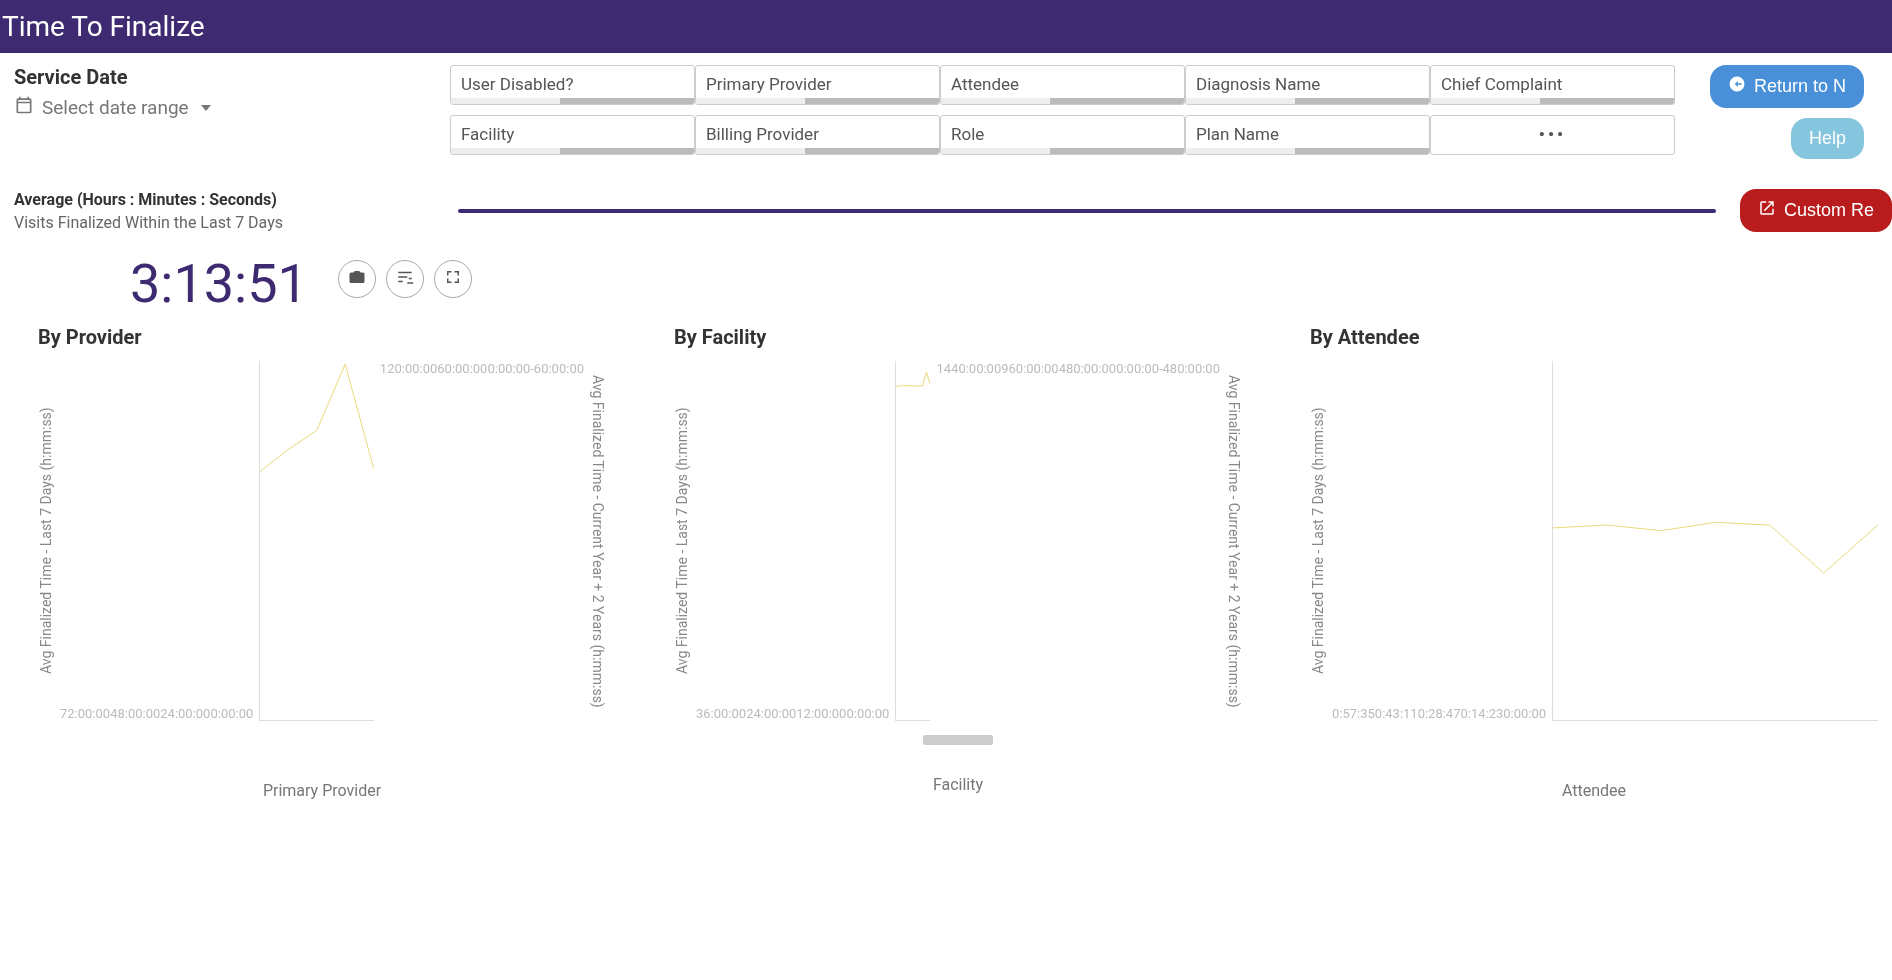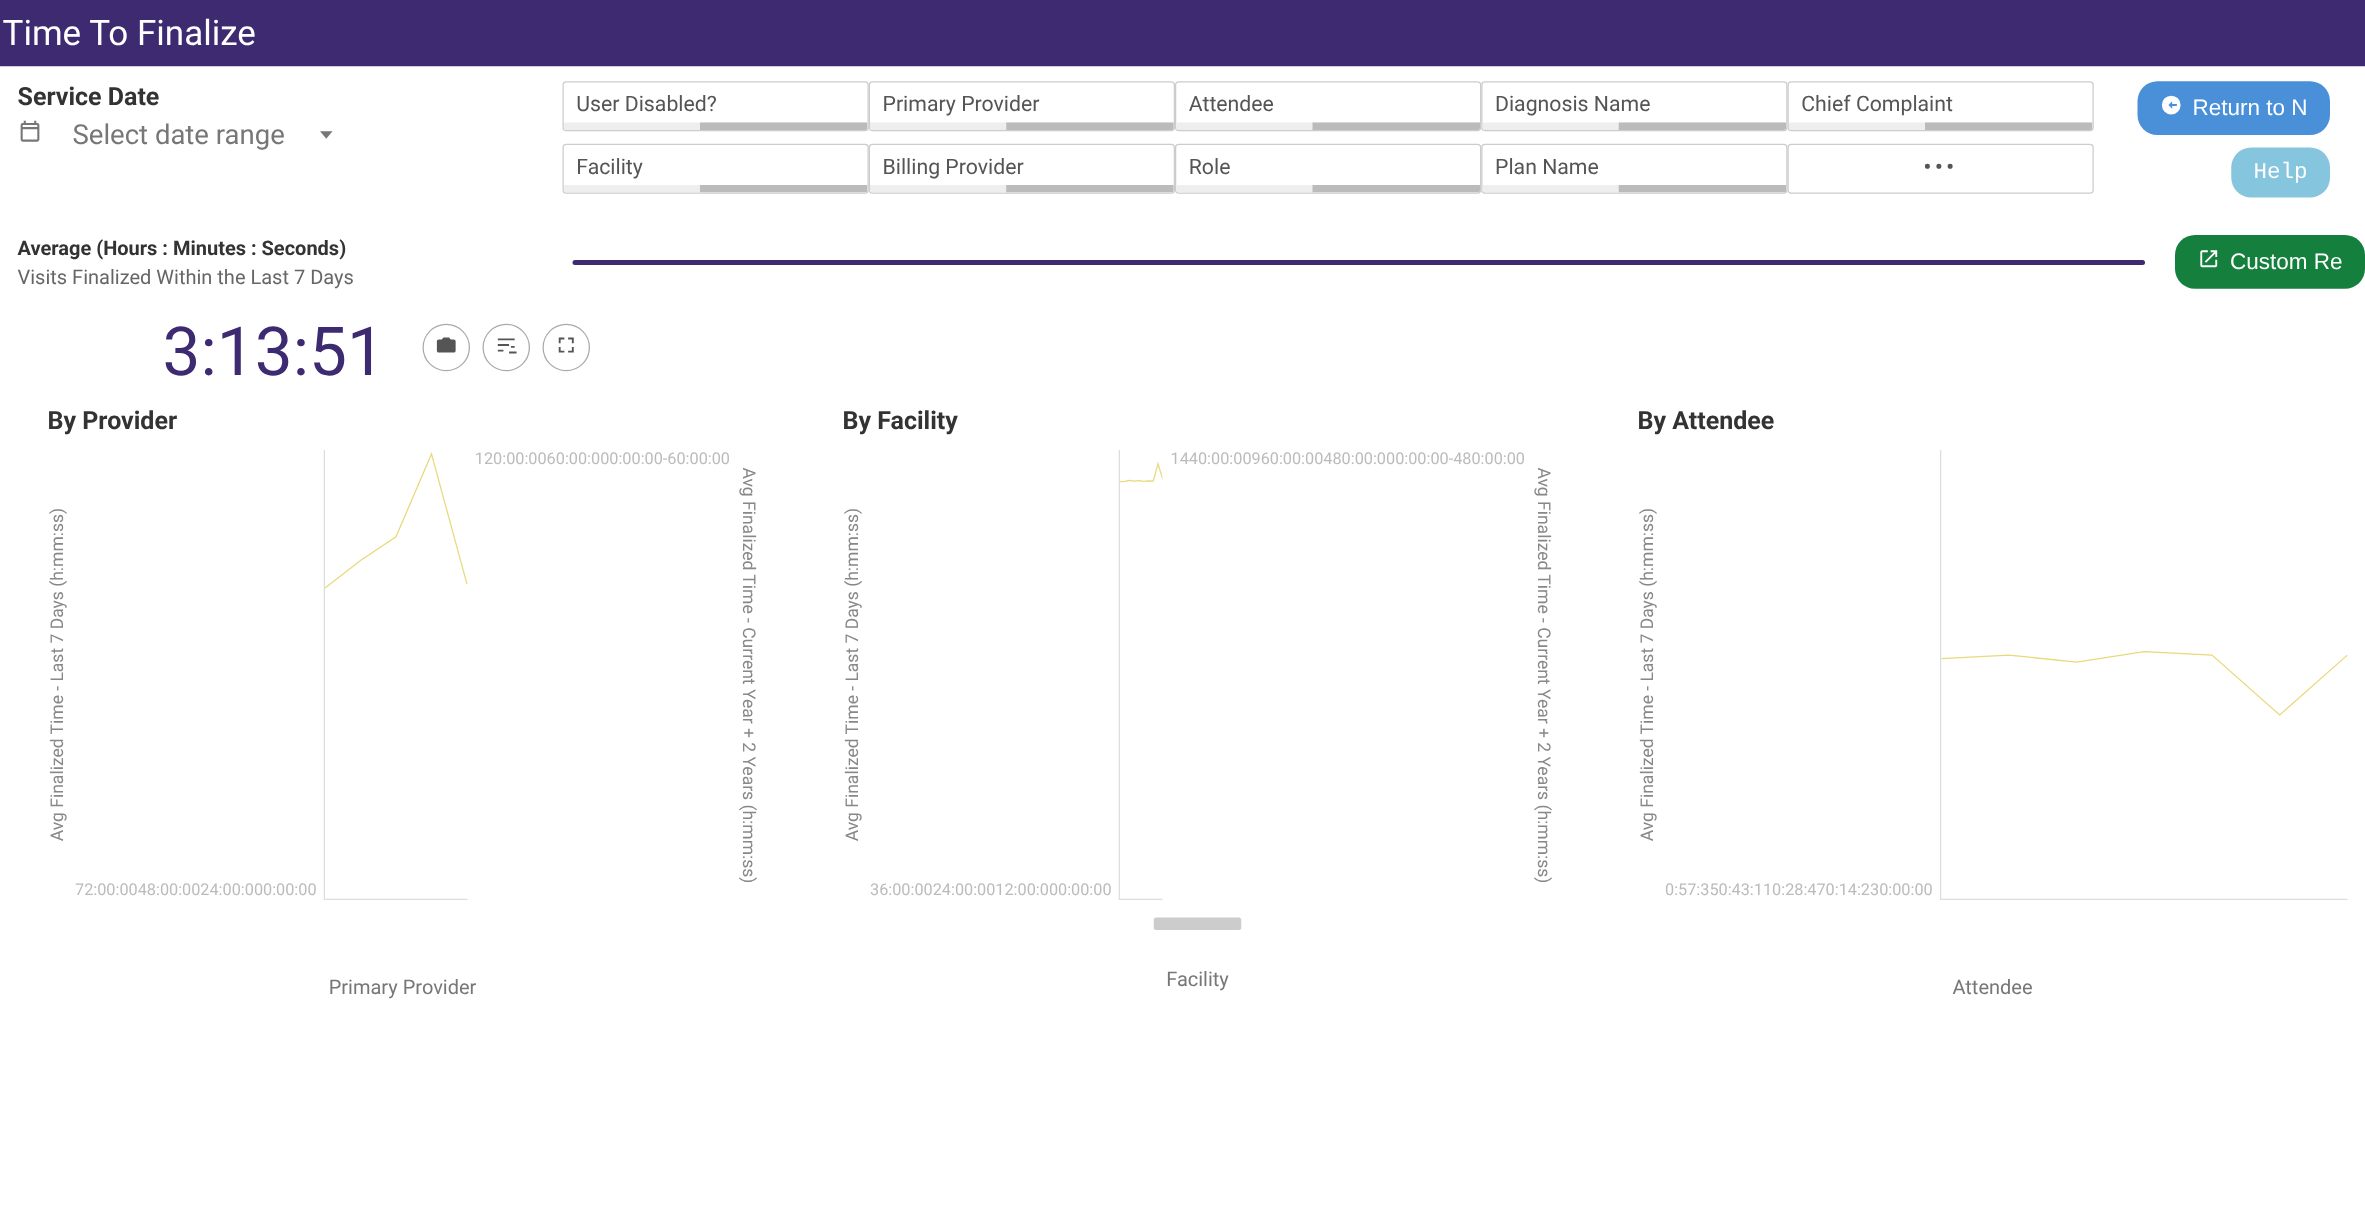--- a/index.html
+++ b/index.html
@@ -21,23 +21,23 @@
     display: flex;
     align-items: flex-start;
     padding: 12px 28px 0 14px;
     gap: 16px;
   }
   .service-date-block { width: 420px; }
   .service-date-title { font-weight: 700; font-size: 20px; margin-bottom: 6px; }
   .date-range-picker {
     display: inline-flex;
     align-items: center;
-    gap: 24px;
+    gap: 8px;
     color: #777;
-    font-size: 22px;
+    font-size: 19px;
     cursor: pointer;
   }
   .date-range-picker svg { width: 20px; height: 20px; fill: #777; }
   .caret-down {
     display: inline-block;
     width: 0; height: 0;
     border-left: 5px solid transparent;
     border-right: 5px solid transparent;
     border-top: 6px solid #777;
     margin-left: 4px;
@@ -87,22 +87,22 @@
     gap: 8px;
     color: #fff;
     border-radius: 16px;
     padding: 10px 18px;
     font-size: 18px;
     border: none;
     cursor: pointer;
     white-space: nowrap;
   }
   .btn-blue   { background: #4a90d9; }
-  .btn-light  { background: #86c5de; font-family: Liberation Mono, monospace; }
-  .btn-green  { background: #15803d; }
+  .btn-light  { background: #86c5de; }
+  .btn-green  { background: #b91c1c; }
   .avg-row {
     display: flex;
     align-items: center;
     padding: 30px 14px 0 14px;
     gap: 24px;
   }
   .avg-labels { min-width: 420px; }
   .avg-title { font-weight: 700; font-size: 16px; }
   .avg-sub   { font-size: 16px; color: #666; margin-top: 4px; }
   .avg-divider {

